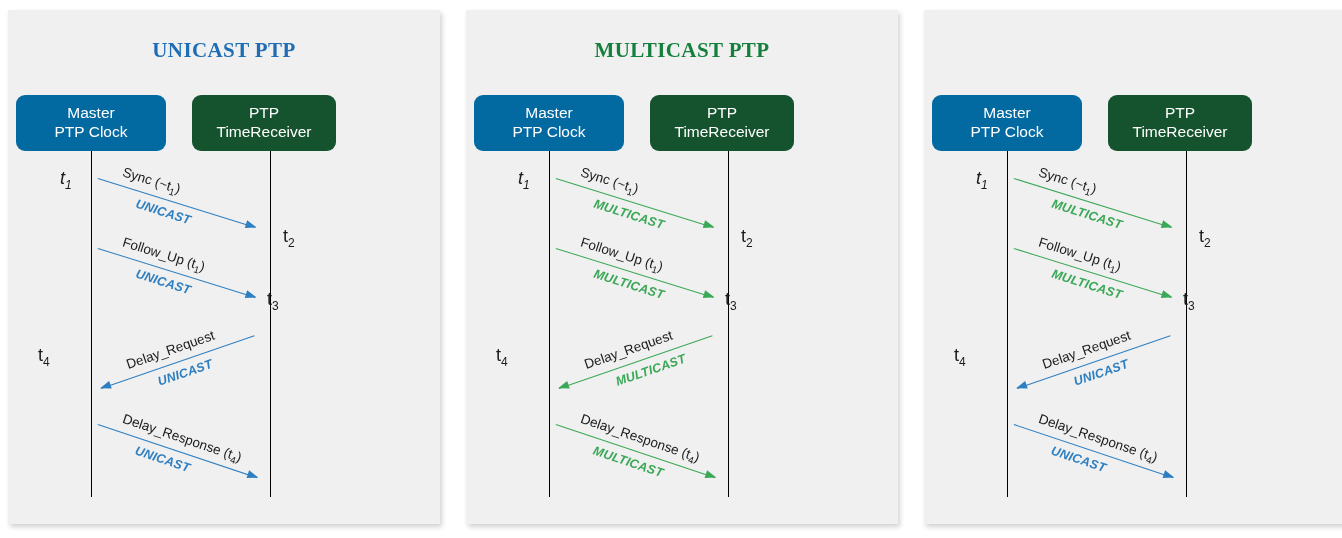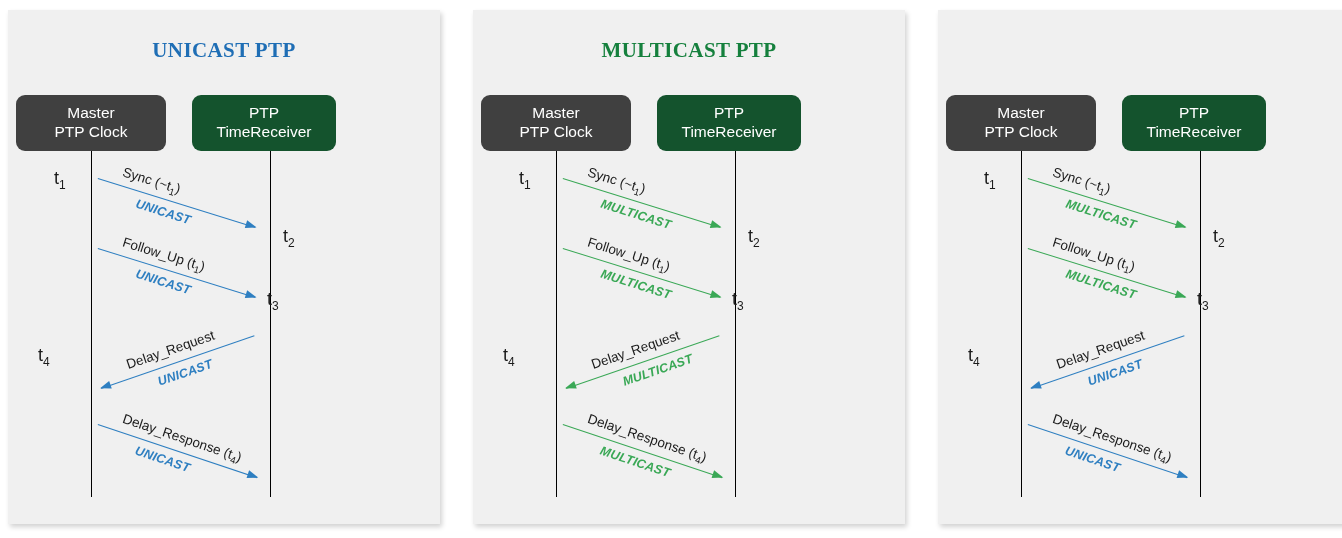--- a/index.html
+++ b/index.html
@@ -14,21 +14,21 @@
     font-family: "Liberation Sans", sans-serif;
     overflow: hidden;
   }
 
   .board {
     position: relative;
     width: 1342px;
     height: 538px;
     display: flex;
     align-items: flex-start;
-    gap: 33px;
+    gap: 26px;
     padding: 10px 0 0 8px;
     box-sizing: border-box;
   }
 
   .panel {
     position: relative;
     width: 432px;
     height: 514px;
     background: #f0f0f0;
     box-shadow: 2px 3px 5px rgba(0,0,0,0.18);
@@ -63,21 +63,21 @@
     line-height: 1.22;
     font-size: 15.5px;
     text-align: center;
     box-sizing: border-box;
   }
   .node-master {
     left: 8px;
     top: 85px;
     width: 150px;
     height: 56px;
-    background: #404040;
+    background: #0369a1;
   }
   .node-receiver {
     left: 184px;
     top: 85px;
     width: 144px;
     height: 56px;
     background: #14532d;
   }
   .node span { display: block; }
 
@@ -95,21 +95,21 @@
   
   .tstamp {
     position: absolute;
     font-family: "Liberation Sans", sans-serif;
     font-size: 18px;
     color: #1a1a1a;
     white-space: nowrap;
   }
   .tstamp sub { font-size: 12px; }
 
-  .ts-t1 { left: 46px;  top: 158px; }
+  .ts-t1 { left: 52px;  top: 158px; font-style: italic; }
   .ts-t4 { left: 30px;  top: 335px; }
   .ts-t2 { left: 275px; top: 216px; }
   .ts-t3 { left: 259px; top: 279px; }
 
   
   .msg {
     position: absolute;
     height: 0;
     transform-origin: 0 0;
   }

